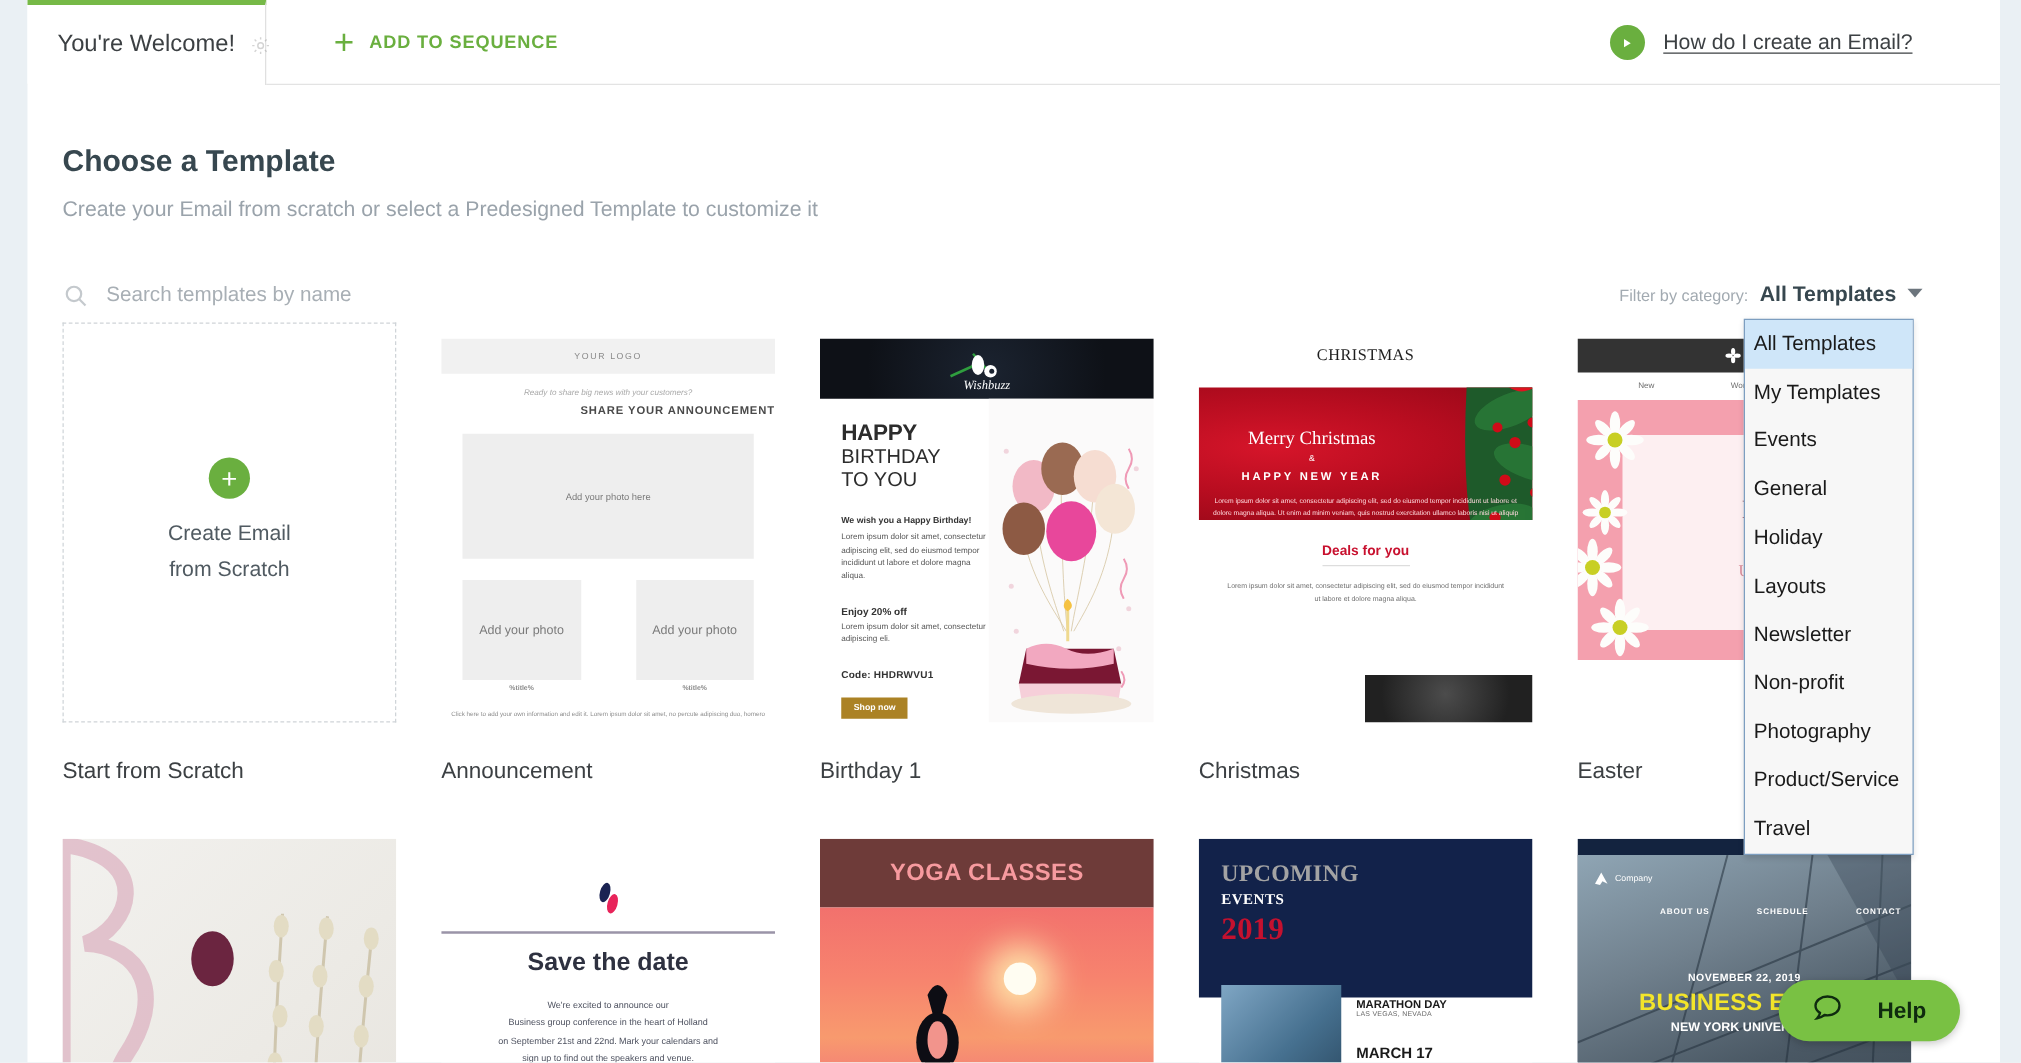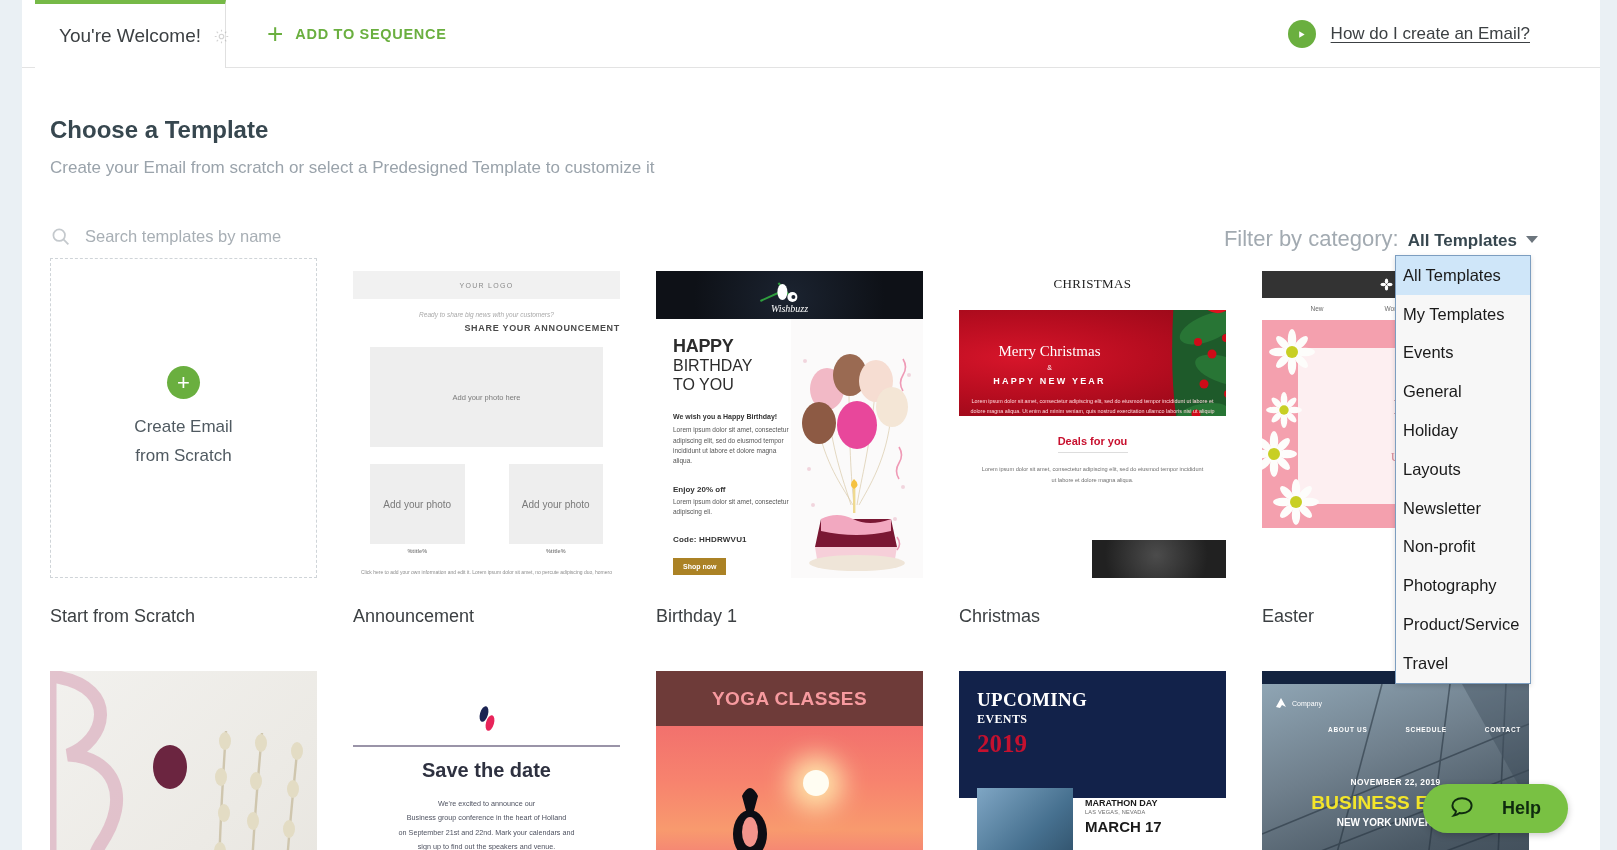--- a/index.html
+++ b/index.html
@@ -14,21 +14,21 @@
   
   .topbar {
     position: absolute; left: 22px; top: 0; width: 1578px; height: 68px;
     background: #ffffff; border-bottom: 1px solid #e3e3e3;
   }
   .tab {
     position: absolute; left: 0; top: 0; width: 191px; height: 68px;
     background: #fff;
     border-top: 4px solid #76b947;
     border-right: 1px solid #e0e0e0;
-    display: flex; align-items: center; padding-left: 24px; gap: 12px; margin-left: 13px;
+    display: flex; align-items: center; padding-left: 24px; gap: 12px;
   }
   .tab-title { font-size: 19px; color: #3c4043; white-space: nowrap; }
   .gear { width: 17px; height: 17px; opacity: .45; flex: none; }
 
   .add-seq {
     position: absolute; left: 245px; top: 0; height: 68px;
     display: flex; align-items: center; gap: 12px; cursor: pointer;
   }
   .plus { font-size: 28px; color: #6aaf3f; line-height: 1; font-weight: 400; }
   .add-seq-label {
@@ -69,21 +69,21 @@
     border: none; outline: none; background: transparent;
     font-family: "Liberation Sans", sans-serif;
     font-size: 16.5px; color: #3c4043; width: 420px;
   }
   .search-input::placeholder { color: #a8afb5; }
 
   .filterrow {
     position: absolute; right: 62px; top: 158px;
     display: flex; align-items: baseline; gap: 9px; cursor: pointer;
   }
-  .filter-label { font-size: 22px; color: #a2aab1; }
+  .filter-label { font-size: 13px; color: #a2aab1; }
   .filter-value { font-size: 17px; color: #37474f; font-weight: 700; }
   .caret {
     width: 0; height: 0; border-left: 6px solid transparent;
     border-right: 6px solid transparent; border-top: 7px solid #6c757d;
     position: relative; top: -3px;
   }
 
   
   .grid {
     position: absolute; left: 28px; top: 190px; width: 1530px;
@@ -212,29 +212,29 @@
     font-size: 7.2px; color: #4e5260; line-height: 2; }
   .yg { position: absolute; inset: 0; }
   .yg-band { height: 55px; background: #6e3b39; display: flex; align-items: center; justify-content: center; }
   .yg-band span { color: #f79a9f; font-size: 19px; font-weight: 700; letter-spacing: .4px; }
   .yg-sky { height: 200px; position: relative; overflow: hidden;
     background: linear-gradient(180deg,#f2716d 0%, #f7836e 28%, #f89a6e 52%, #f2747a 74%, #8f5f9d 88%, #3a3a6e 100%); }
   .yg-sun { position: absolute; left: 55%; top: 44px; width: 26px; height: 26px;
     border-radius: 50%; background: #fffdf2; box-shadow: 0 0 26px 14px rgba(255,243,180,.85); }
   .ue { position: absolute; inset: 0; background: #fff; }
   .ue-top { height: 127px; background: #12224a; padding: 18px 0 0 18px; }
-  .ue-t1 { font-family: "Liberation Serif", serif; color: #ffffff; font-size: 19px; font-weight: 700; letter-spacing: .3px; }
+  .ue-t1 { font-family: "Liberation Serif", serif; color: #a3a3a3; font-size: 19px; font-weight: 700; letter-spacing: .3px; }
   .ue-t2 { font-family: "Liberation Serif", serif; color: #fff; font-size: 12px; font-weight: 700; letter-spacing: .4px; margin-top: 1px;}
   .ue-t3 { font-family: "Liberation Serif", serif; color: #c4112f; font-size: 25px; font-weight: 700; margin-top: 3px; }
   .ue-row { display: flex; margin-left: 18px; margin-top: -10px; }
   .ue-photo { width: 96px; height: 78px; background: linear-gradient(135deg,#7fa6c4,#46708f 60%,#2f4f68); }
   .ue-txt { padding: 10px 0 0 12px; }
   .ue-m1 { font-size: 9px; font-weight: 700; color: #1a1a1a; }
   .ue-m2 { font-size: 5.6px; color: #6a6a6a; margin-top: 1px; letter-spacing: .2px; }
-  .ue-m3 { font-size: 15px; font-weight: 700; color: #1a1a1a; margin-top: 3px; }
+  .ue-m3 { font-size: 12px; font-weight: 700; color: #1a1a1a; margin-top: 20px; }
   .be { position: absolute; inset: 0; background: #13233f; }
   .be-hero { position: absolute; left: 0; right: 0; top: 13px; height: 300px; overflow: hidden;
     background: linear-gradient(160deg,#8fa5b4 0%, #70808d 28%, #4a5864 55%, #2f3a45 100%); }
   .be-logo { position: absolute; left: 12px; top: 12px; color: #fff; font-size: 7px; display:flex; align-items:center; gap:4px;}
   .be-nav { position: absolute; left: 66px; right: 8px; top: 42px; display: flex; justify-content: space-between;
     color: #fff; font-size: 6.5px; font-weight: 700; letter-spacing: .7px; }
   .be-date { position: absolute; left: 0; right: 0; top: 93px; text-align: center; color: #fff; font-size: 8.4px; font-weight: 700; letter-spacing: .4px; }
   .be-h { position: absolute; left: 0; right: 0; top: 108px; text-align: center; color: #f3e52a; font-size: 19px; font-weight: 700; letter-spacing: .2px; }
   .be-sub { position: absolute; left: 0; right: 0; top: 133px; text-align: center; color: #fff; font-size: 10px; font-weight: 700; }
 

